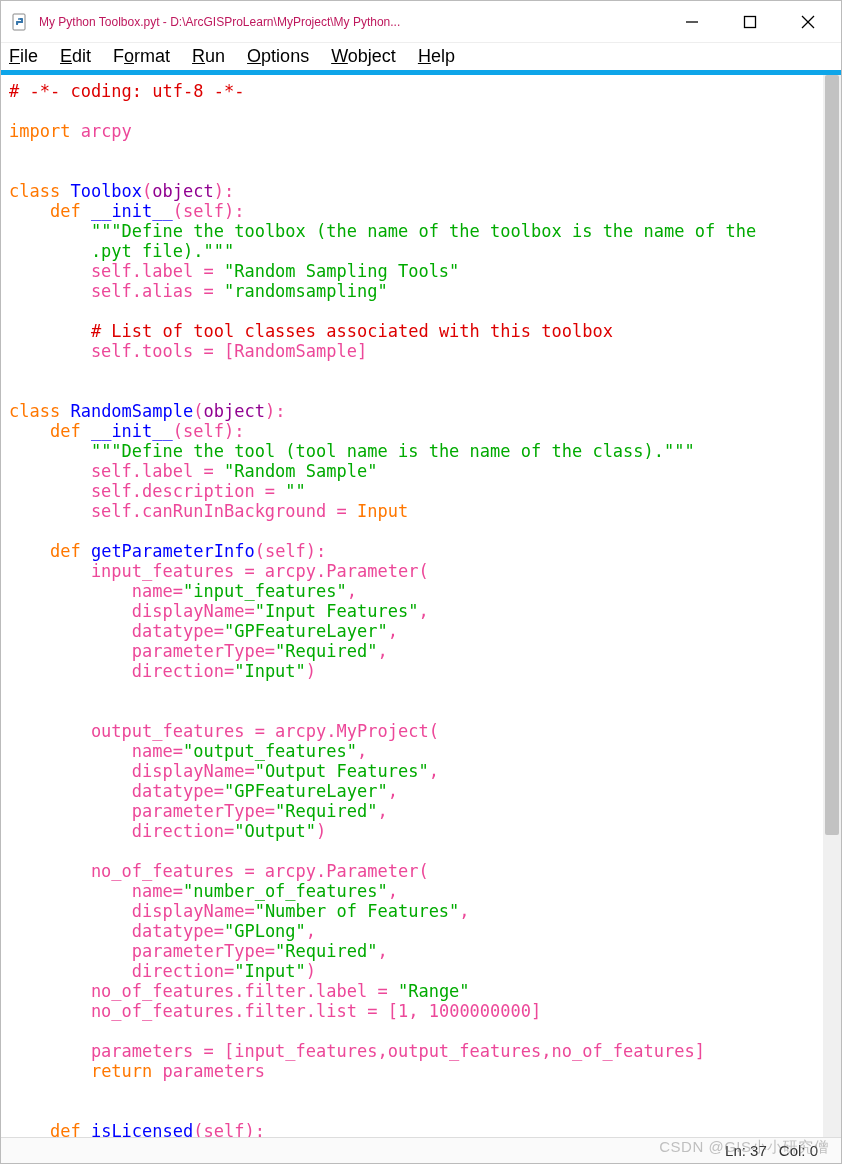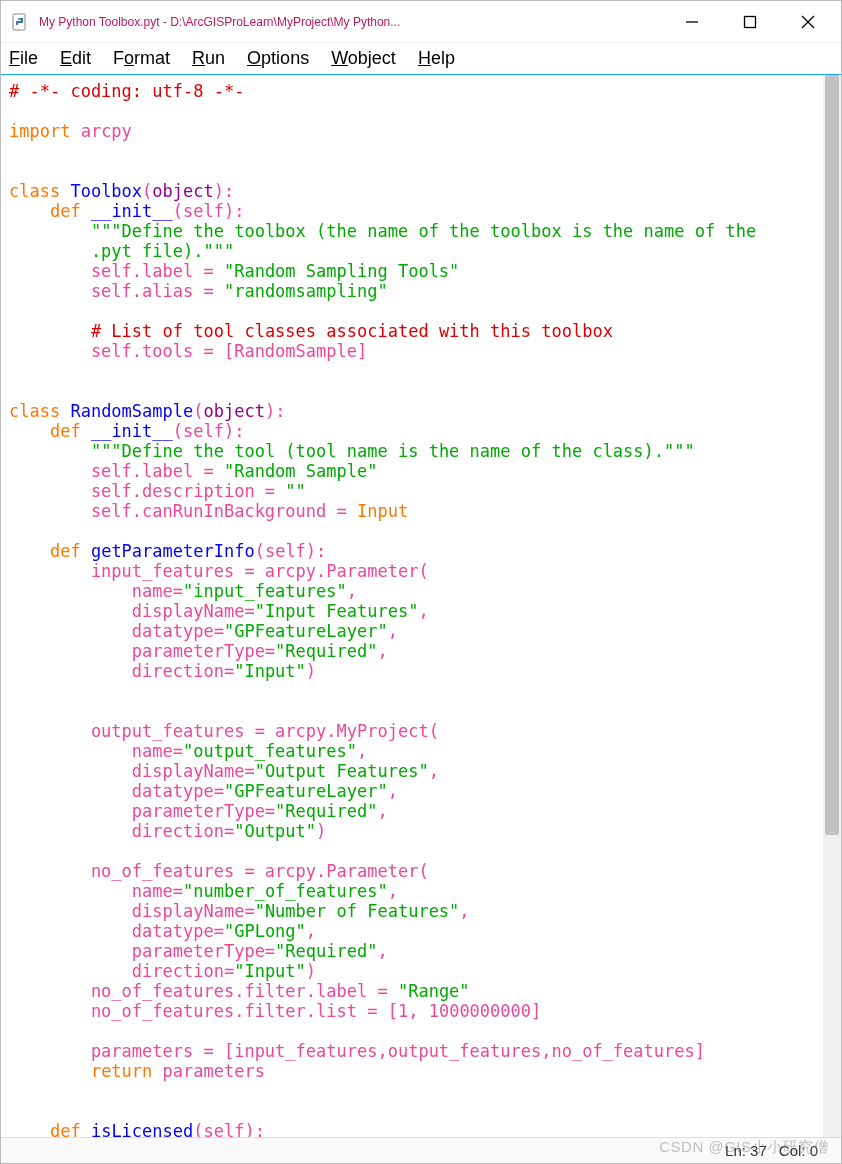--- a/index.html
+++ b/index.html
@@ -50,21 +50,21 @@
   }
   
   .menubar {
     height: 32px;
     display: flex;
     align-items: center;
     padding: 0 8px;
     gap: 22px;
     font-size: 18px;
     color: #000;
-    border-bottom: 1px solid #0ea5e9;
+    border-bottom: 5px solid #0ea5e9;
   }
   .menubar .menu-item .ul { text-decoration: underline; }
   
   .editor-wrap {
     flex: 1;
     position: relative;
     overflow: hidden;
   }
   .editor {
     position: absolute;

